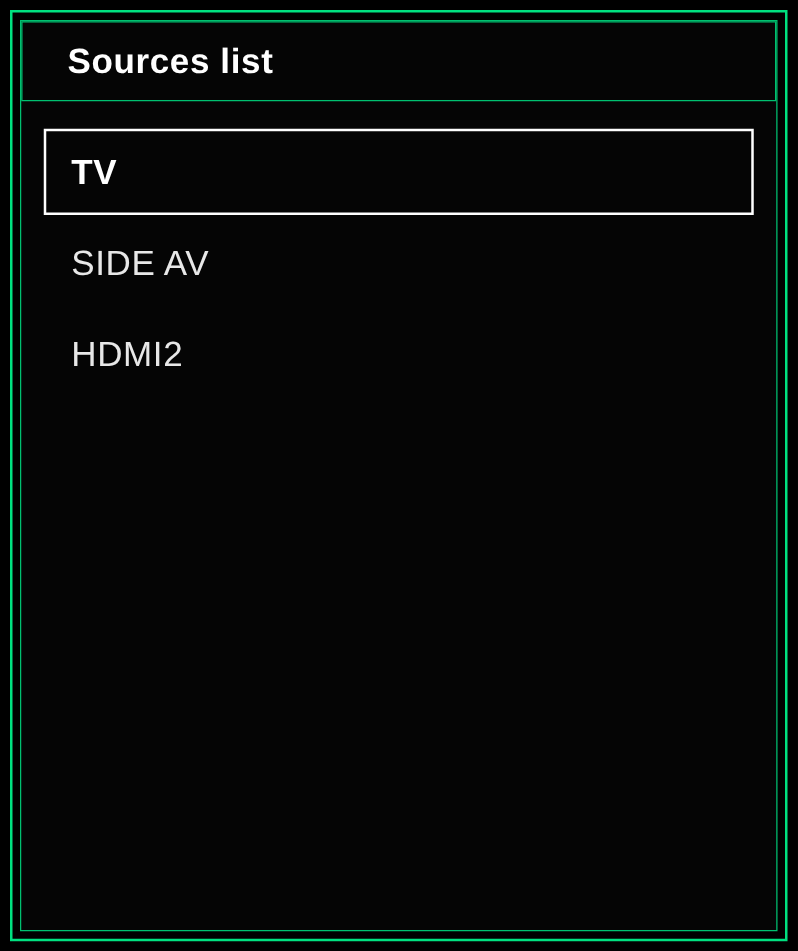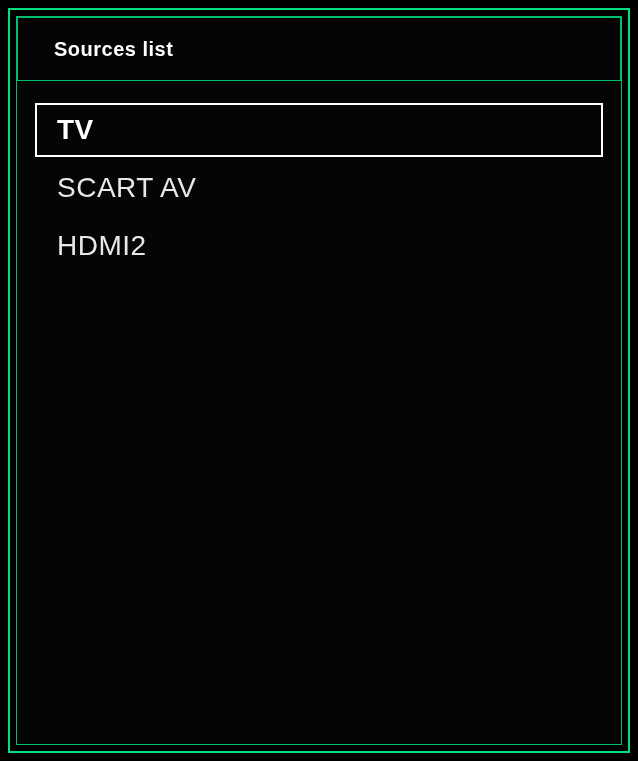--- a/index.html
+++ b/index.html
@@ -38,32 +38,32 @@
       left: 0;
       right: 0;
       height: 64px;
       border: 1px solid #00c070;
       display: flex;
       align-items: center;
       padding-left: 36px;
     }
     .title-text {
       color: #fff;
-      font-size: 20px;
+      font-size: 28px;
       font-weight: bold;
       letter-spacing: 0.5px;
     }
     .list-area {
       position: absolute;
       top: 86px;
       left: 18px;
       right: 18px;
     }
     .source-item {
-      height: 54px;
+      height: 69px;
       display: flex;
       align-items: center;
       padding-left: 22px;
       color: #e8e8e8;
       font-size: 28px;
       font-weight: 500;
       margin-bottom: 4px;
       cursor: pointer;
       letter-spacing: 0.5px;
     }
@@ -80,20 +80,20 @@
 <div class="outer-frame">
   <div class="inner-frame">
     <div class="title-bar">
       <span class="title-text">Sources list</span>
     </div>
     <div class="list-area">
       <div class="source-item selected">
         <span>TV</span>
       </div>
       <div class="source-item">
-        <span>SCART AV</span>
+        <span>SIDE AV</span>
       </div>
       <div class="source-item">
         <span>HDMI2</span>
       </div>
     </div>
   </div>
 </div>
 
 </body></html>

